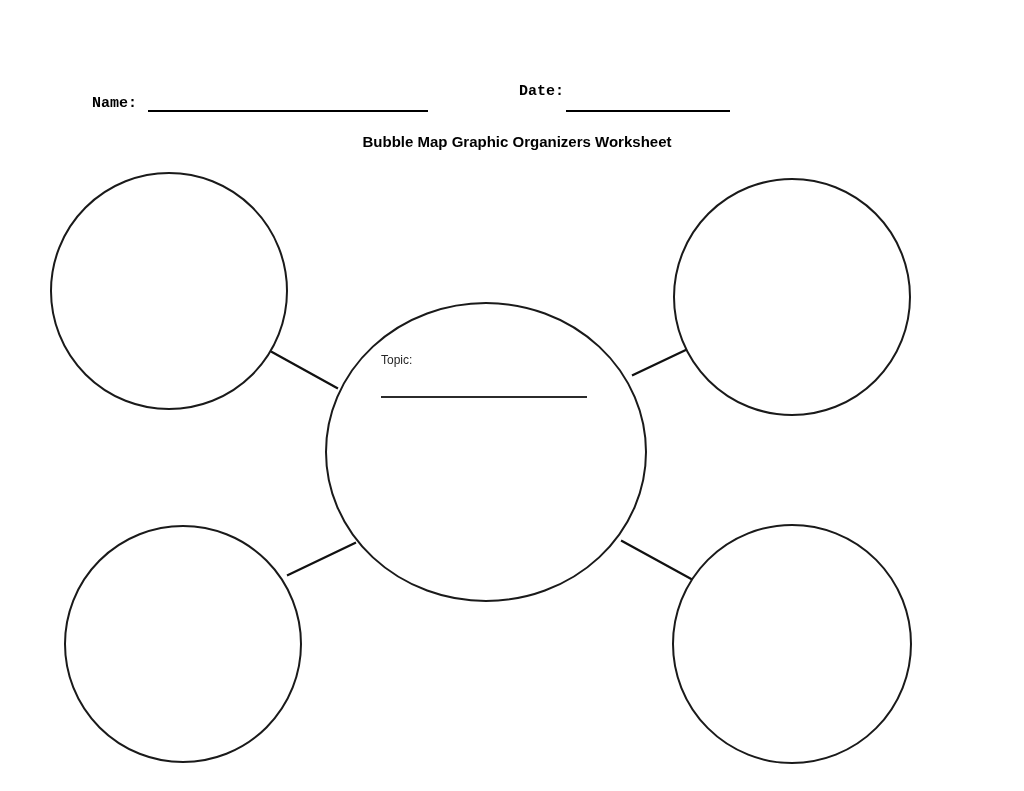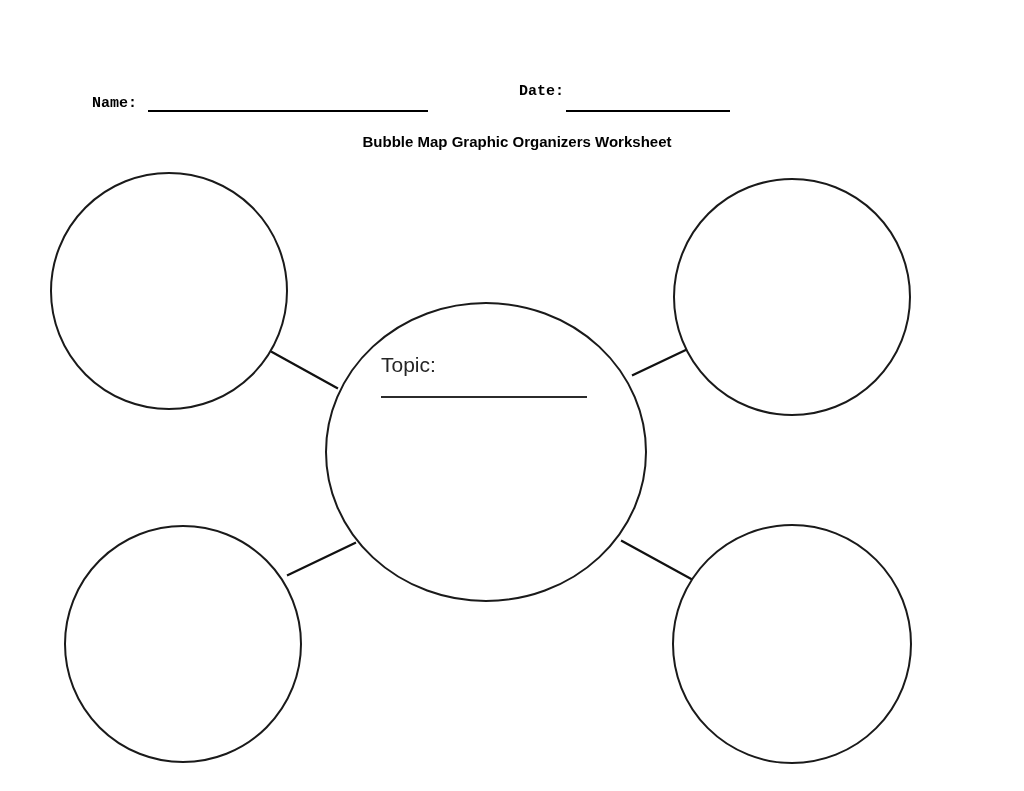--- a/index.html
+++ b/index.html
@@ -78,21 +78,21 @@
     stroke-linecap: square;
   }
 
   
   #topic-label {
     position: absolute;
     left: 381px;
     top: 354px;
     font-family: "Liberation Sans", sans-serif;
     font-weight: normal;
-    font-size: 21px;
+    font-size: 12px;
     line-height: 1;
     color: #262626;
     white-space: nowrap;
   }
   #topic-rule {
     position: absolute;
     left: 381px;
     top: 396px;
     width: 206px;
     height: 0;

